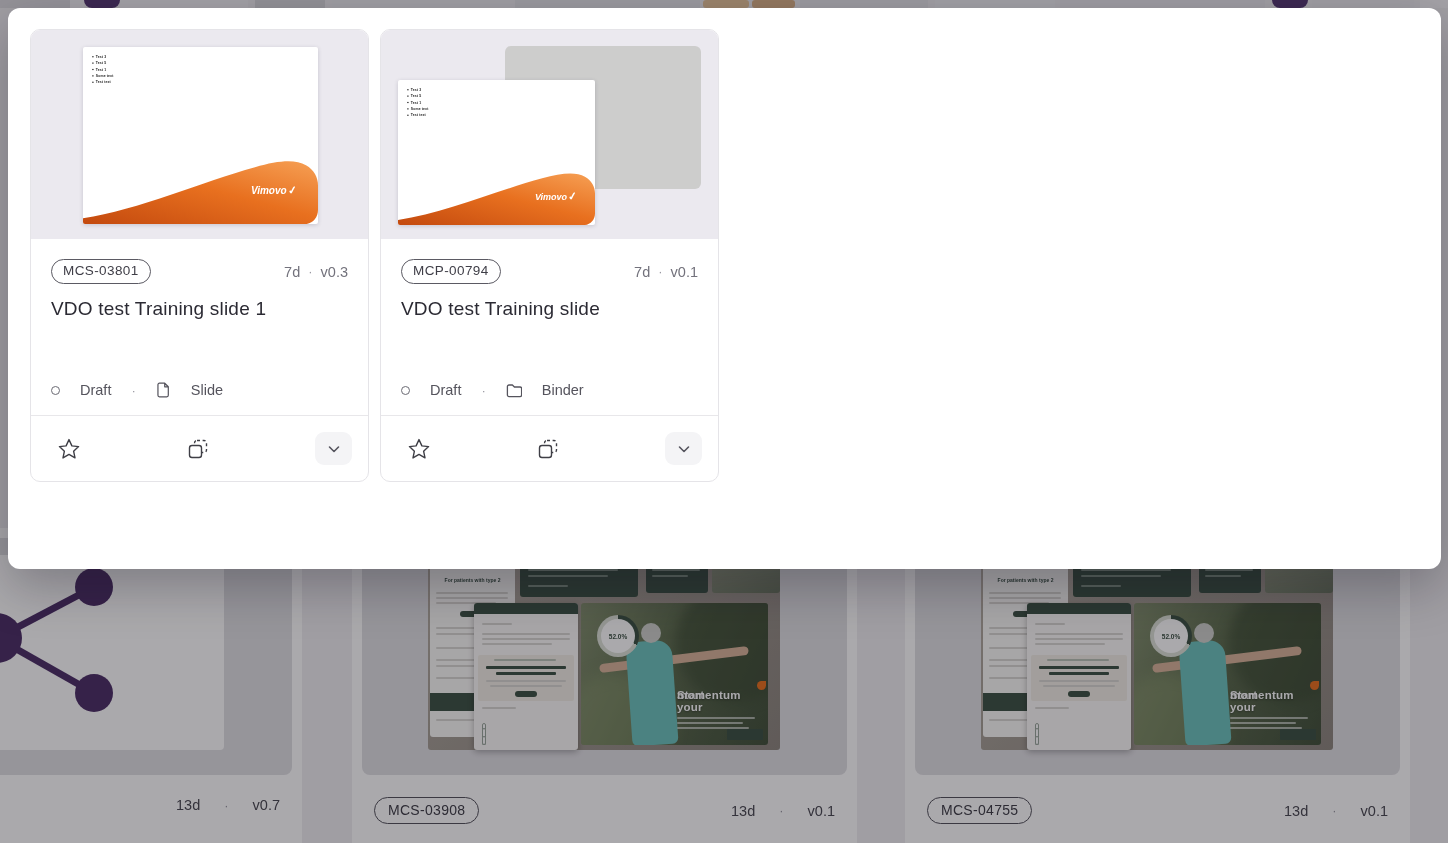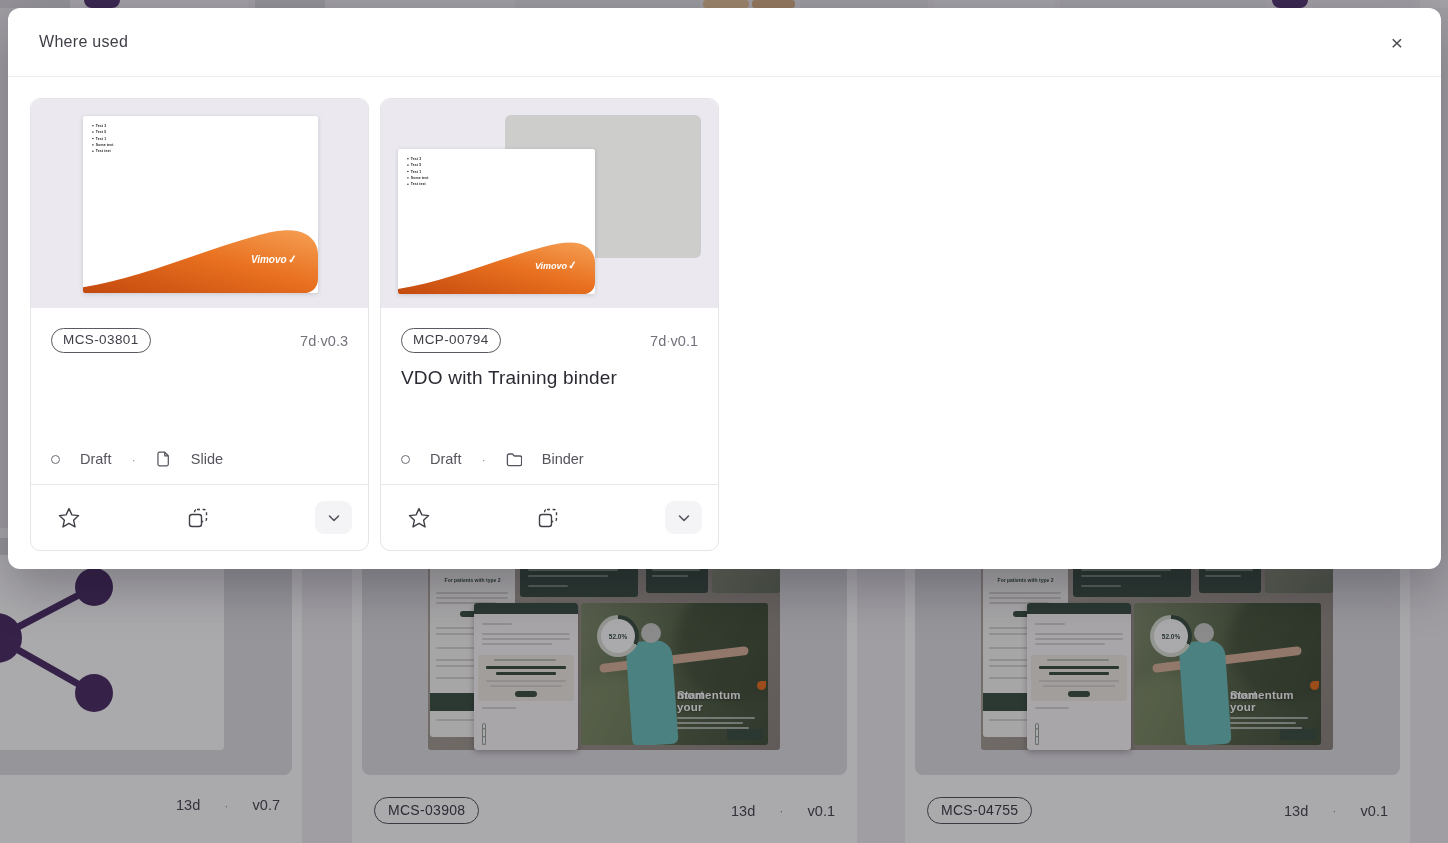--- a/index.html
+++ b/index.html
@@ -79,21 +79,21 @@
   .b-txt { font-size:6px; color:#222; font-weight:bold; letter-spacing:.2px; }
   .swoosh { position:absolute; left:0; bottom:0; width:100%; height:38%; }
   .slide-logo { position:absolute; right:9%; bottom:16%; color:#ffffff; font-size:10px; font-weight:bold; font-style:italic;
                 display:flex; align-items:flex-end; gap:1px; }
   .slide-2 .slide-logo { font-size:9px; }
   .wing { font-style:normal; font-size:11px; transform:translateY(1px) rotate(-8deg); display:inline-block; }
 
   .info { padding:0 20px; display:flex; flex-direction:column; flex:1; }
   .badge-row { display:flex; align-items:center; margin-top:20px; }
   .pill { border:1.2px solid #5b5a63; border-radius:999px; padding:3px 11px 5px; font-size:13.5px; color:#3f3e47; letter-spacing:.4px; }
-  .meta { margin-left:auto; display:flex; align-items:center; color:#73727c; font-size:14.5px; }
+  .meta { margin-left:auto; display:flex; align-items:center; gap:8px; color:#73727c; font-size:14.5px; }
   .dot-sep { color:#9a99a2; font-size:13px; }
   .card-title { margin-top:14px; font-size:19px; color:#2b2a33; letter-spacing:.2px; }
   .status-row { margin-top:auto; margin-bottom:17px; display:flex; align-items:center; gap:20px; color:#55545d; font-size:14.5px; }
   .draft-circle { width:9px; height:9px; border:1.5px solid #6b6b74; border-radius:50%; display:inline-block; }
   .divider { height:1px; background:#e8e7ea; }
   .actions { height:65px; display:flex; align-items:center; justify-content:space-between; padding:0 16px 0 27px; }
   .icon-btn { display:flex; align-items:center; justify-content:center; cursor:pointer; background:none; border:none; padding:0; }
   .chev-btn { width:37px; height:33px; background:#f4f4f6; border-radius:9px; }
 </style>
 </head>
@@ -338,24 +338,20 @@
           <span class="dot-sep">·</span>
           <span>v0.1</span>
         </span>
       </div>
     </div>
   </div>
 
   <div class="overlay"></div>
 
   <div class="modal">
-    <div class="modal-header">
-      <span class="modal-title">Where used</span>
-      <span class="close-btn">×</span>
-    </div>
 
     <div class="modal-body">
 
       <div class="used-card">
         <div class="thumb">
           <div class="slide slide-1">
             <div class="bullets">
               <div class="b-line">
                   <span class="b-dot"></span>
                   <span class="b-txt">Test 3</span>
@@ -395,20 +391,21 @@
         </div>
         <div class="info">
           <div class="badge-row">
             <span class="pill">MCS-03801</span>
             <span class="meta">
               <span>7d</span>
               <span class="dot-sep">·</span>
               <span>v0.3</span>
             </span>
           </div>
+          <div class="card-title">VDO test Training slide 1</div>
           <div class="status-row">
             <span class="draft-circle"></span>
             <span>Draft</span>
             <span class="dot-sep">·</span>
             <svg width="15" height="16" viewBox="0 0 15 17">
               <path d="M3.2,1.3 h5.6 l3.8,3.8 v9 a1.6,1.6 0 0 1 -1.6,1.6 h-7.8 a1.6,1.6 0 0 1 -1.6,-1.6 v-11.2 a1.6,1.6 0 0 1 1.6,-1.6 z M8.8,1.5 v3.6 h3.7" fill="none" stroke="#55545d" stroke-width="1.3" stroke-linejoin="round"></path>
             </svg>
             <span>Slide</span>
           </div>
         </div>
@@ -477,21 +474,21 @@
         </div>
         <div class="info">
           <div class="badge-row">
             <span class="pill">MCP-00794</span>
             <span class="meta">
               <span>7d</span>
               <span class="dot-sep">·</span>
               <span>v0.1</span>
             </span>
           </div>
-          <div class="card-title">VDO with Training binder</div>
+          <div class="card-title">VDO test Training slide</div>
           <div class="status-row">
             <span class="draft-circle"></span>
             <span>Draft</span>
             <span class="dot-sep">·</span>
             <svg width="16" height="15" viewBox="0 0 16 15">
               <path d="M1.4,3.6 a1.6,1.6 0 0 1 1.6,-1.6 h3.4 l2,2 h5.6 a1.6,1.6 0 0 1 1.6,1.6 v6.4 a1.6,1.6 0 0 1 -1.6,1.6 h-11 a1.6,1.6 0 0 1 -1.6,-1.6 z" fill="none" stroke="#55545d" stroke-width="1.3" stroke-linejoin="round"></path>
             </svg>
             <span>Binder</span>
           </div>
         </div>

